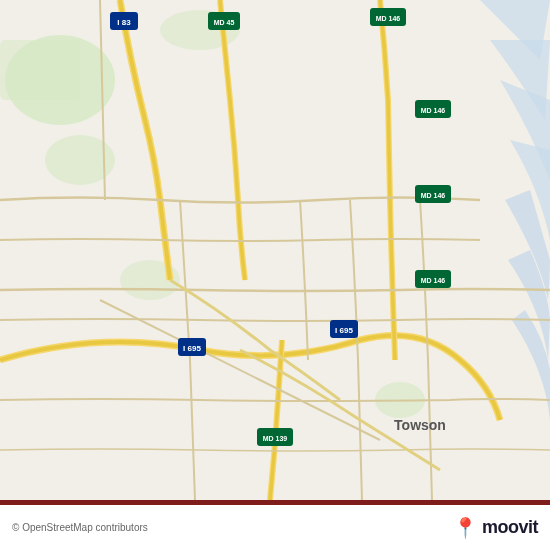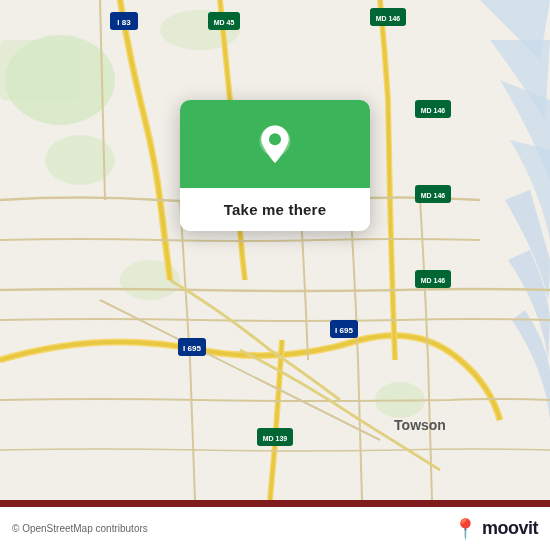--- a/index.html
+++ b/index.html
@@ -69,21 +69,21 @@
       cursor: pointer;
       text-align: center;
       letter-spacing: 0.2px;
     }
 
     
     #bottom-bar {
       width: 550px;
       height: 50px;
       background: white;
-      border-top: 7px solid #7f1d1d;
+      border-top: 5px solid #7f1d1d;
       display: flex;
       align-items: center;
       padding: 0 12px;
       justify-content: space-between;
     }
 
     #bottom-left {
       display: flex;
       flex-direction: column;
       gap: 1px;
@@ -193,33 +193,20 @@
     <text x="192" y="351" text-anchor="middle" font-size="8" fill="white" font-family="Arial" font-weight="bold">I 695</text>
     <rect x="330" y="320" width="28" height="18" rx="3" fill="#003087"></rect>
     <text x="344" y="333" text-anchor="middle" font-size="8" fill="white" font-family="Arial" font-weight="bold">I 695</text>
 
     <rect x="257" y="428" width="36" height="18" rx="3" fill="#006633"></rect>
     <text x="275" y="441" text-anchor="middle" font-size="7" fill="white" font-family="Arial" font-weight="bold">MD 139</text>
 
     <text x="420" y="430" text-anchor="middle" font-size="14" fill="#555" font-family="Arial" font-weight="bold">Towson</text>
   </svg>
 
-  <div id="popup-card">
-    <div id="popup-icon-area">
-
-      <svg id="popup-pin-icon" viewBox="0 0 48 56" xmlns="http://www.w3.org/2000/svg">
-
-        <circle cx="24" cy="22" r="18" fill="rgba(255,255,255,0.3)"></circle>
-
-        <path d="M24 4 C15.16 4 8 11.16 8 20 C8 30 24 48 24 48 C24 48 40 30 40 20 C40 11.16 32.84 4 24 4 Z" fill="white"></path>
-        <circle cx="24" cy="20" r="7" fill="#3cb55a"></circle>
-      </svg>
-    </div>
-    <button id="popup-button">Take me there</button>
-  </div>
 </div>
 
 <div id="bottom-bar">
   <div id="bottom-left">
     <span id="copyright-text">© OpenStreetMap contributors</span>
   </div>
   <div id="moovit-brand">
     <span id="moovit-pin">📍</span>
     <span id="moovit-text">moovit</span>
   </div>

